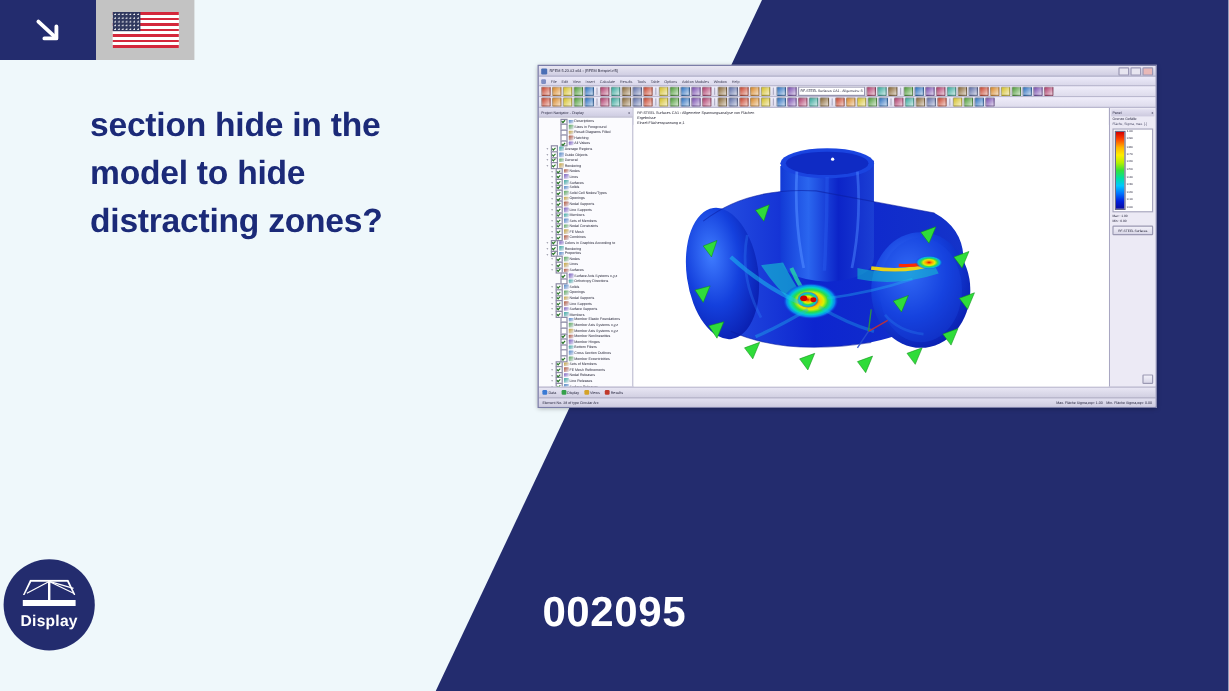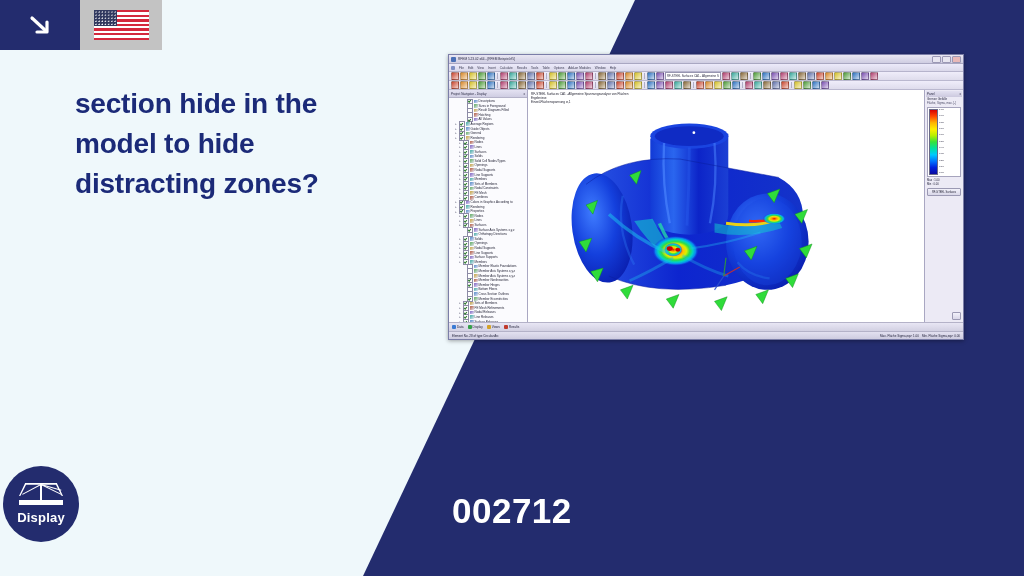--- a/index.html
+++ b/index.html
@@ -204,21 +204,21 @@
       <span class="post"></span>
     <span class="cbl1"></span>
       <span class="cbl2"></span>
       <span class="cbl3"></span>
     <span class="deck"></span>
   </div>
   <div id="dlubal-word">Display</div>
 </div>
 
 <div id="faq-row">
-  <div id="faq-number">002712</div>
+  <div id="faq-number">002095</div>
 </div>
 
 <div id="app-window">
 
   <div id="app-titlebar">
     <span id="app-icon"></span>
     <span id="app-title">RFEM 5.23.02 x64 - [RFEM Beispiel.rf5]</span>
     <span id="win-buttons">
       <span class="win-btn"></span>
       <span class="win-btn"></span>

